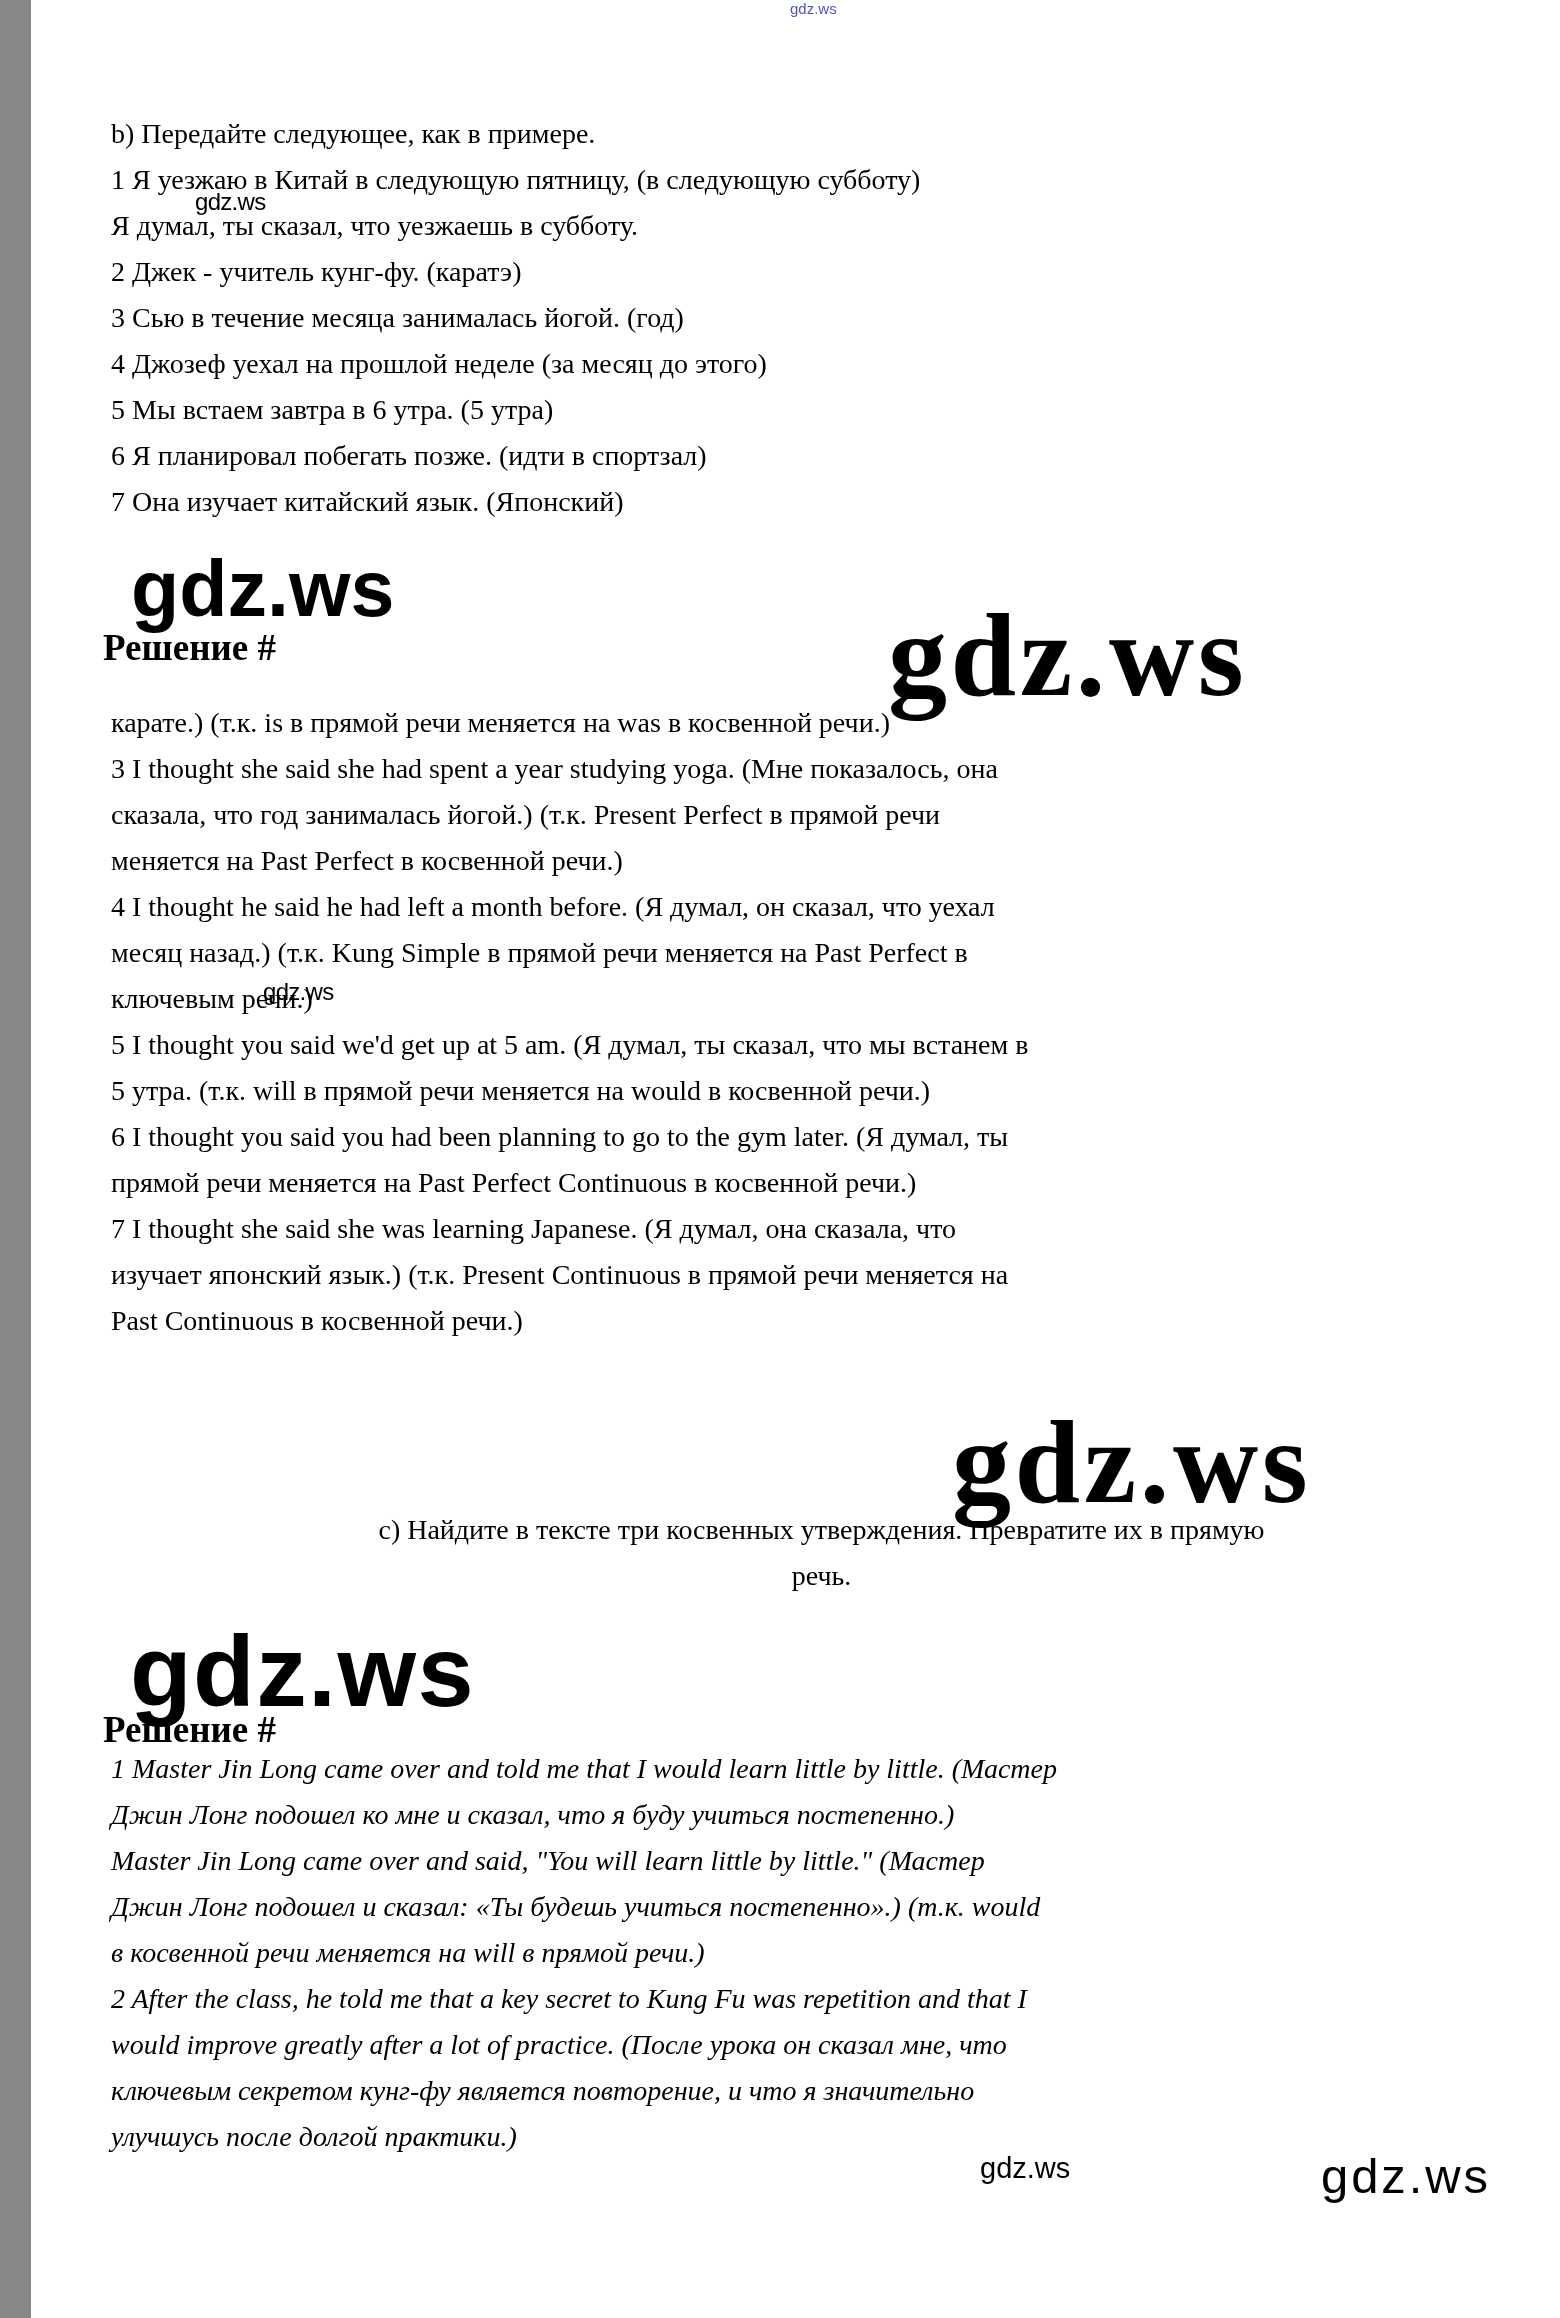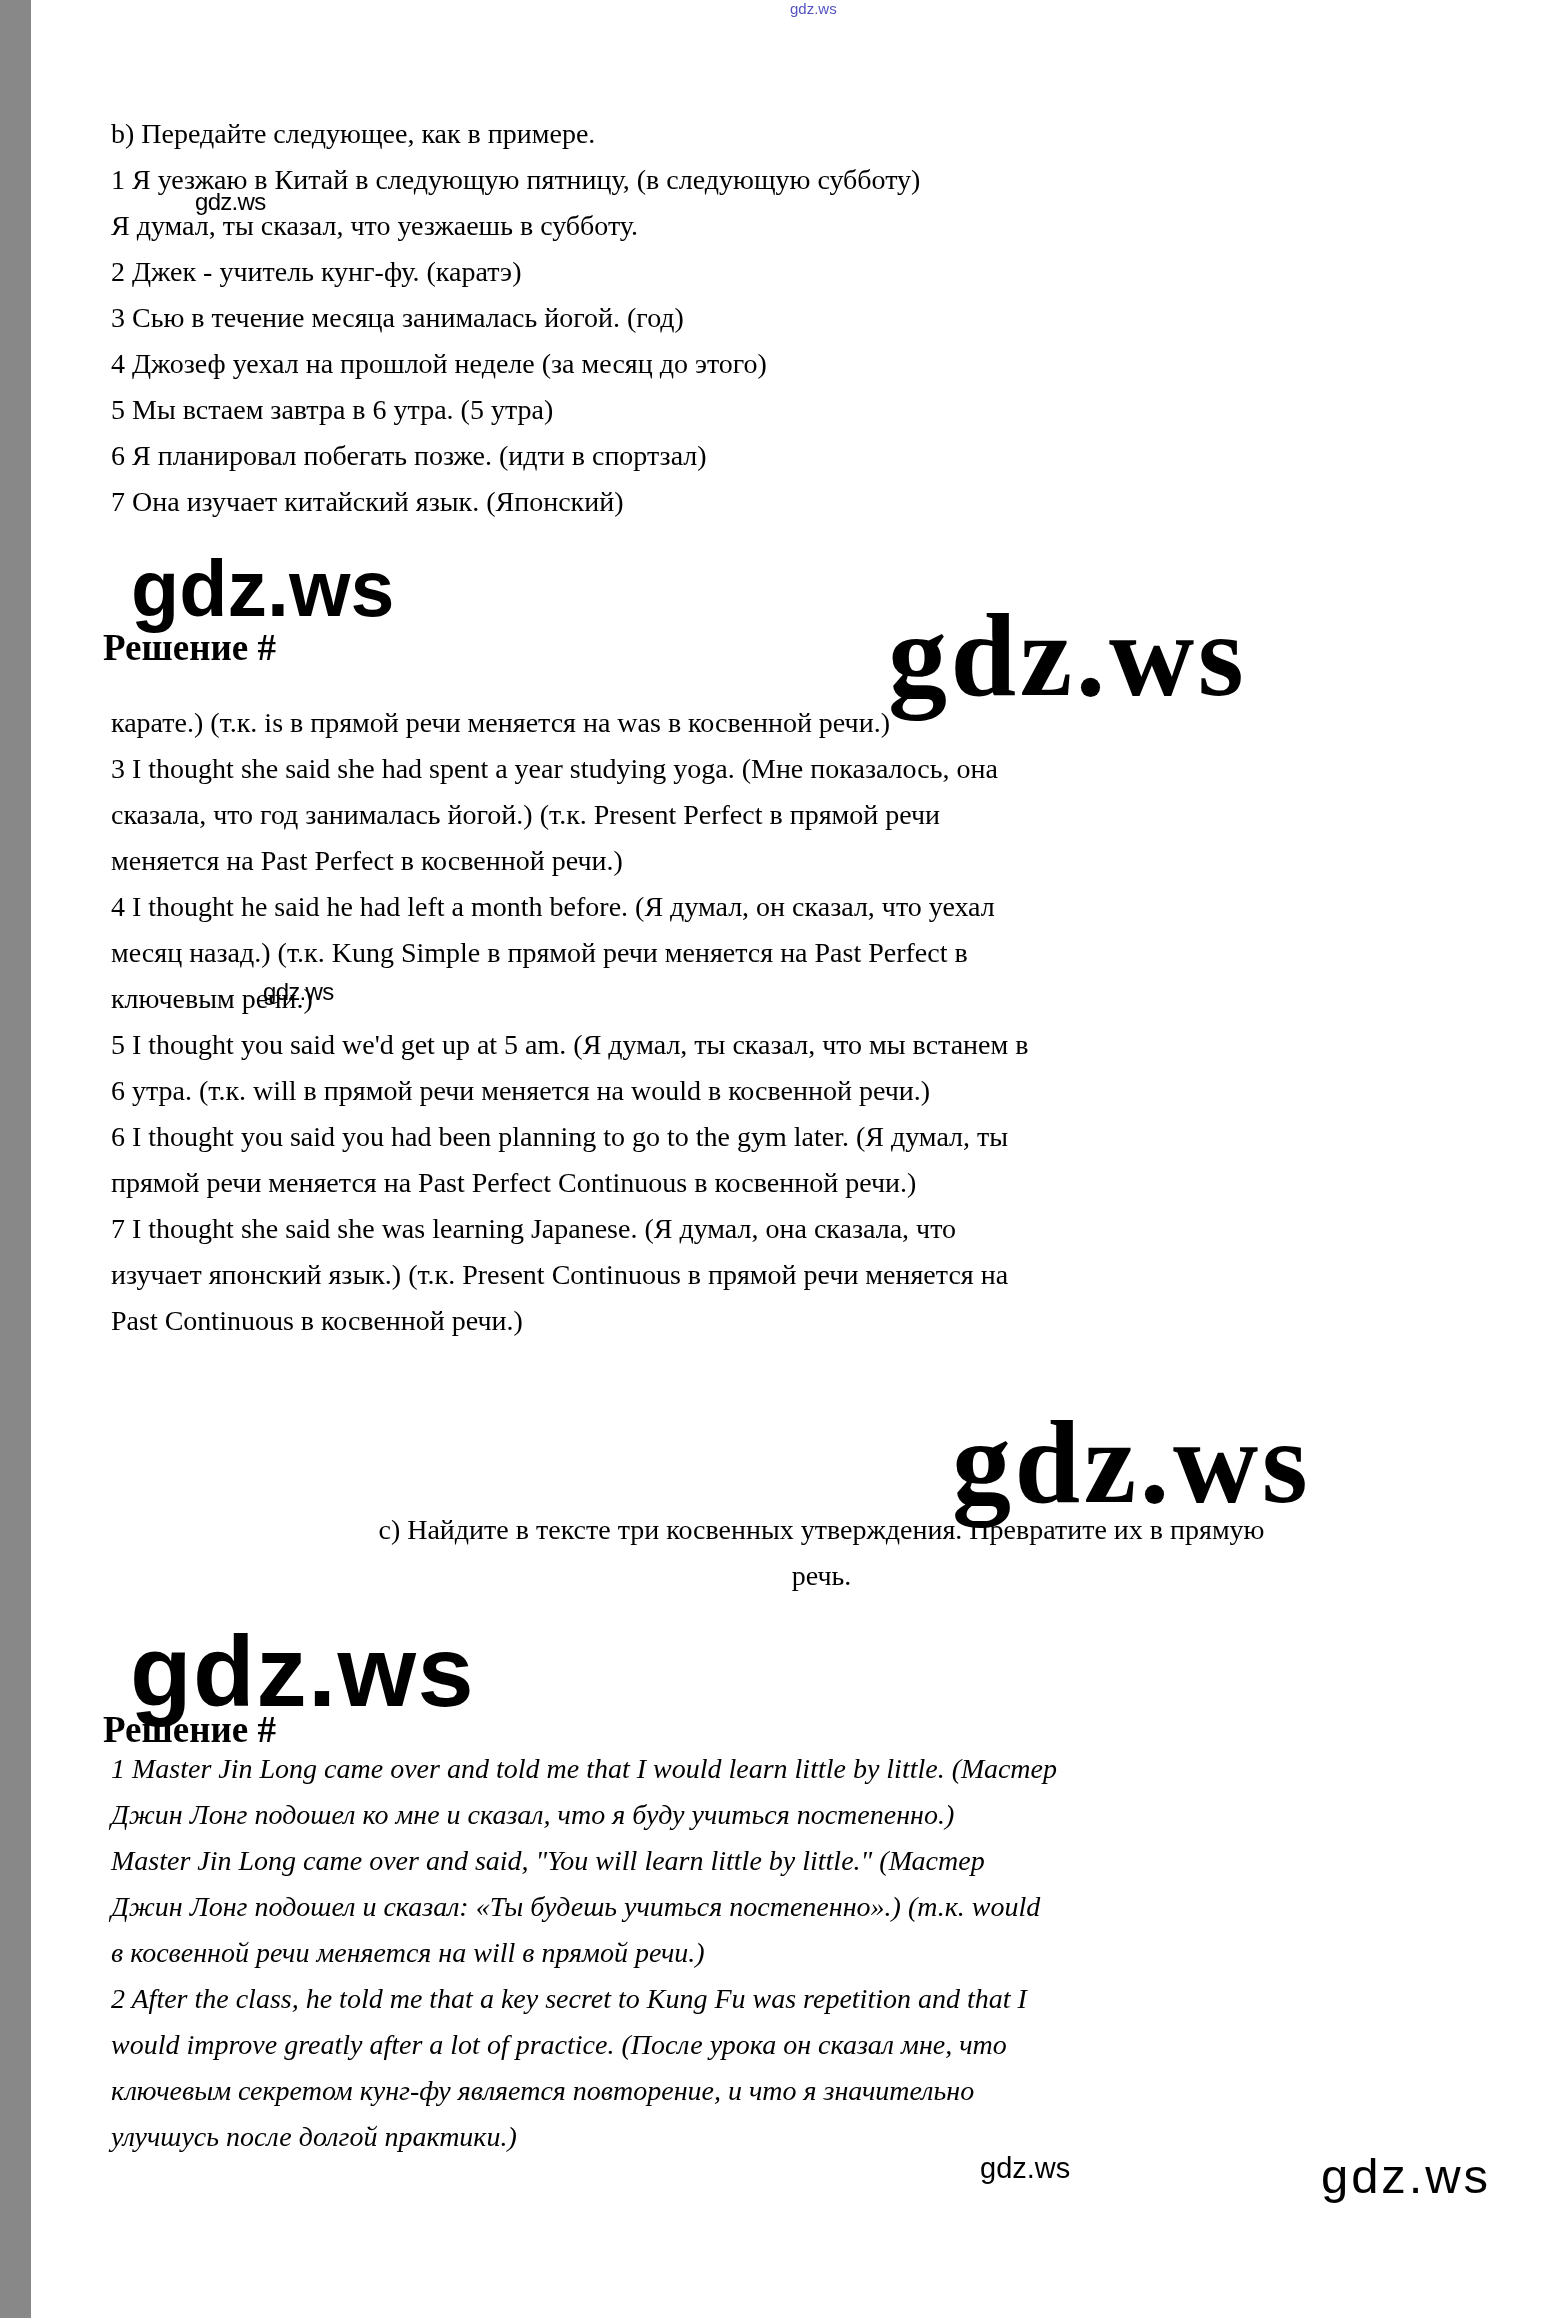--- a/index.html
+++ b/index.html
@@ -92,21 +92,21 @@
 
   <div class="textblock" style="top:700px;">
       <div class="line">карате.) (т.к. is в прямой речи меняется на was в косвенной речи.)</div>
       <div class="line">3 I thought she said she had spent a year studying yoga. (Мне показалось, она</div>
       <div class="line">сказала, что год занималась йогой.) (т.к. Present Perfect в прямой речи</div>
       <div class="line">меняется на Past Perfect в косвенной речи.)</div>
       <div class="line">4 I thought he said he had left a month before. (Я думал, он сказал, что уехал</div>
       <div class="line">месяц назад.) (т.к. Kung Simple в прямой речи меняется на Past Perfect в</div>
       <div class="line">ключевым речи.)</div>
       <div class="line">5 I thought you said we'd get up at 5 am. (Я думал, ты сказал, что мы встанем в</div>
-      <div class="line">6 утра. (т.к. will в прямой речи меняется на would в косвенной речи.)</div>
+      <div class="line">5 утра. (т.к. will в прямой речи меняется на would в косвенной речи.)</div>
       <div class="line">6 I thought you said you had been planning to go to the gym later. (Я думал, ты</div>
       <div class="line">прямой речи меняется на Past Perfect Continuous в косвенной речи.)</div>
       <div class="line">7 I thought she said she was learning Japanese. (Я думал, она сказала, что</div>
       <div class="line">изучает японский язык.) (т.к. Present Continuous в прямой речи меняется на</div>
       <div class="line">Past Continuous в косвенной речи.)</div>
     </div>
 
   <div class="textblock" style="top:1507px;text-align:center;">
       <div class="line">c) Найдите в тексте три косвенных утверждения. Превратите их в прямую</div>
       <div class="line">речь.</div>

